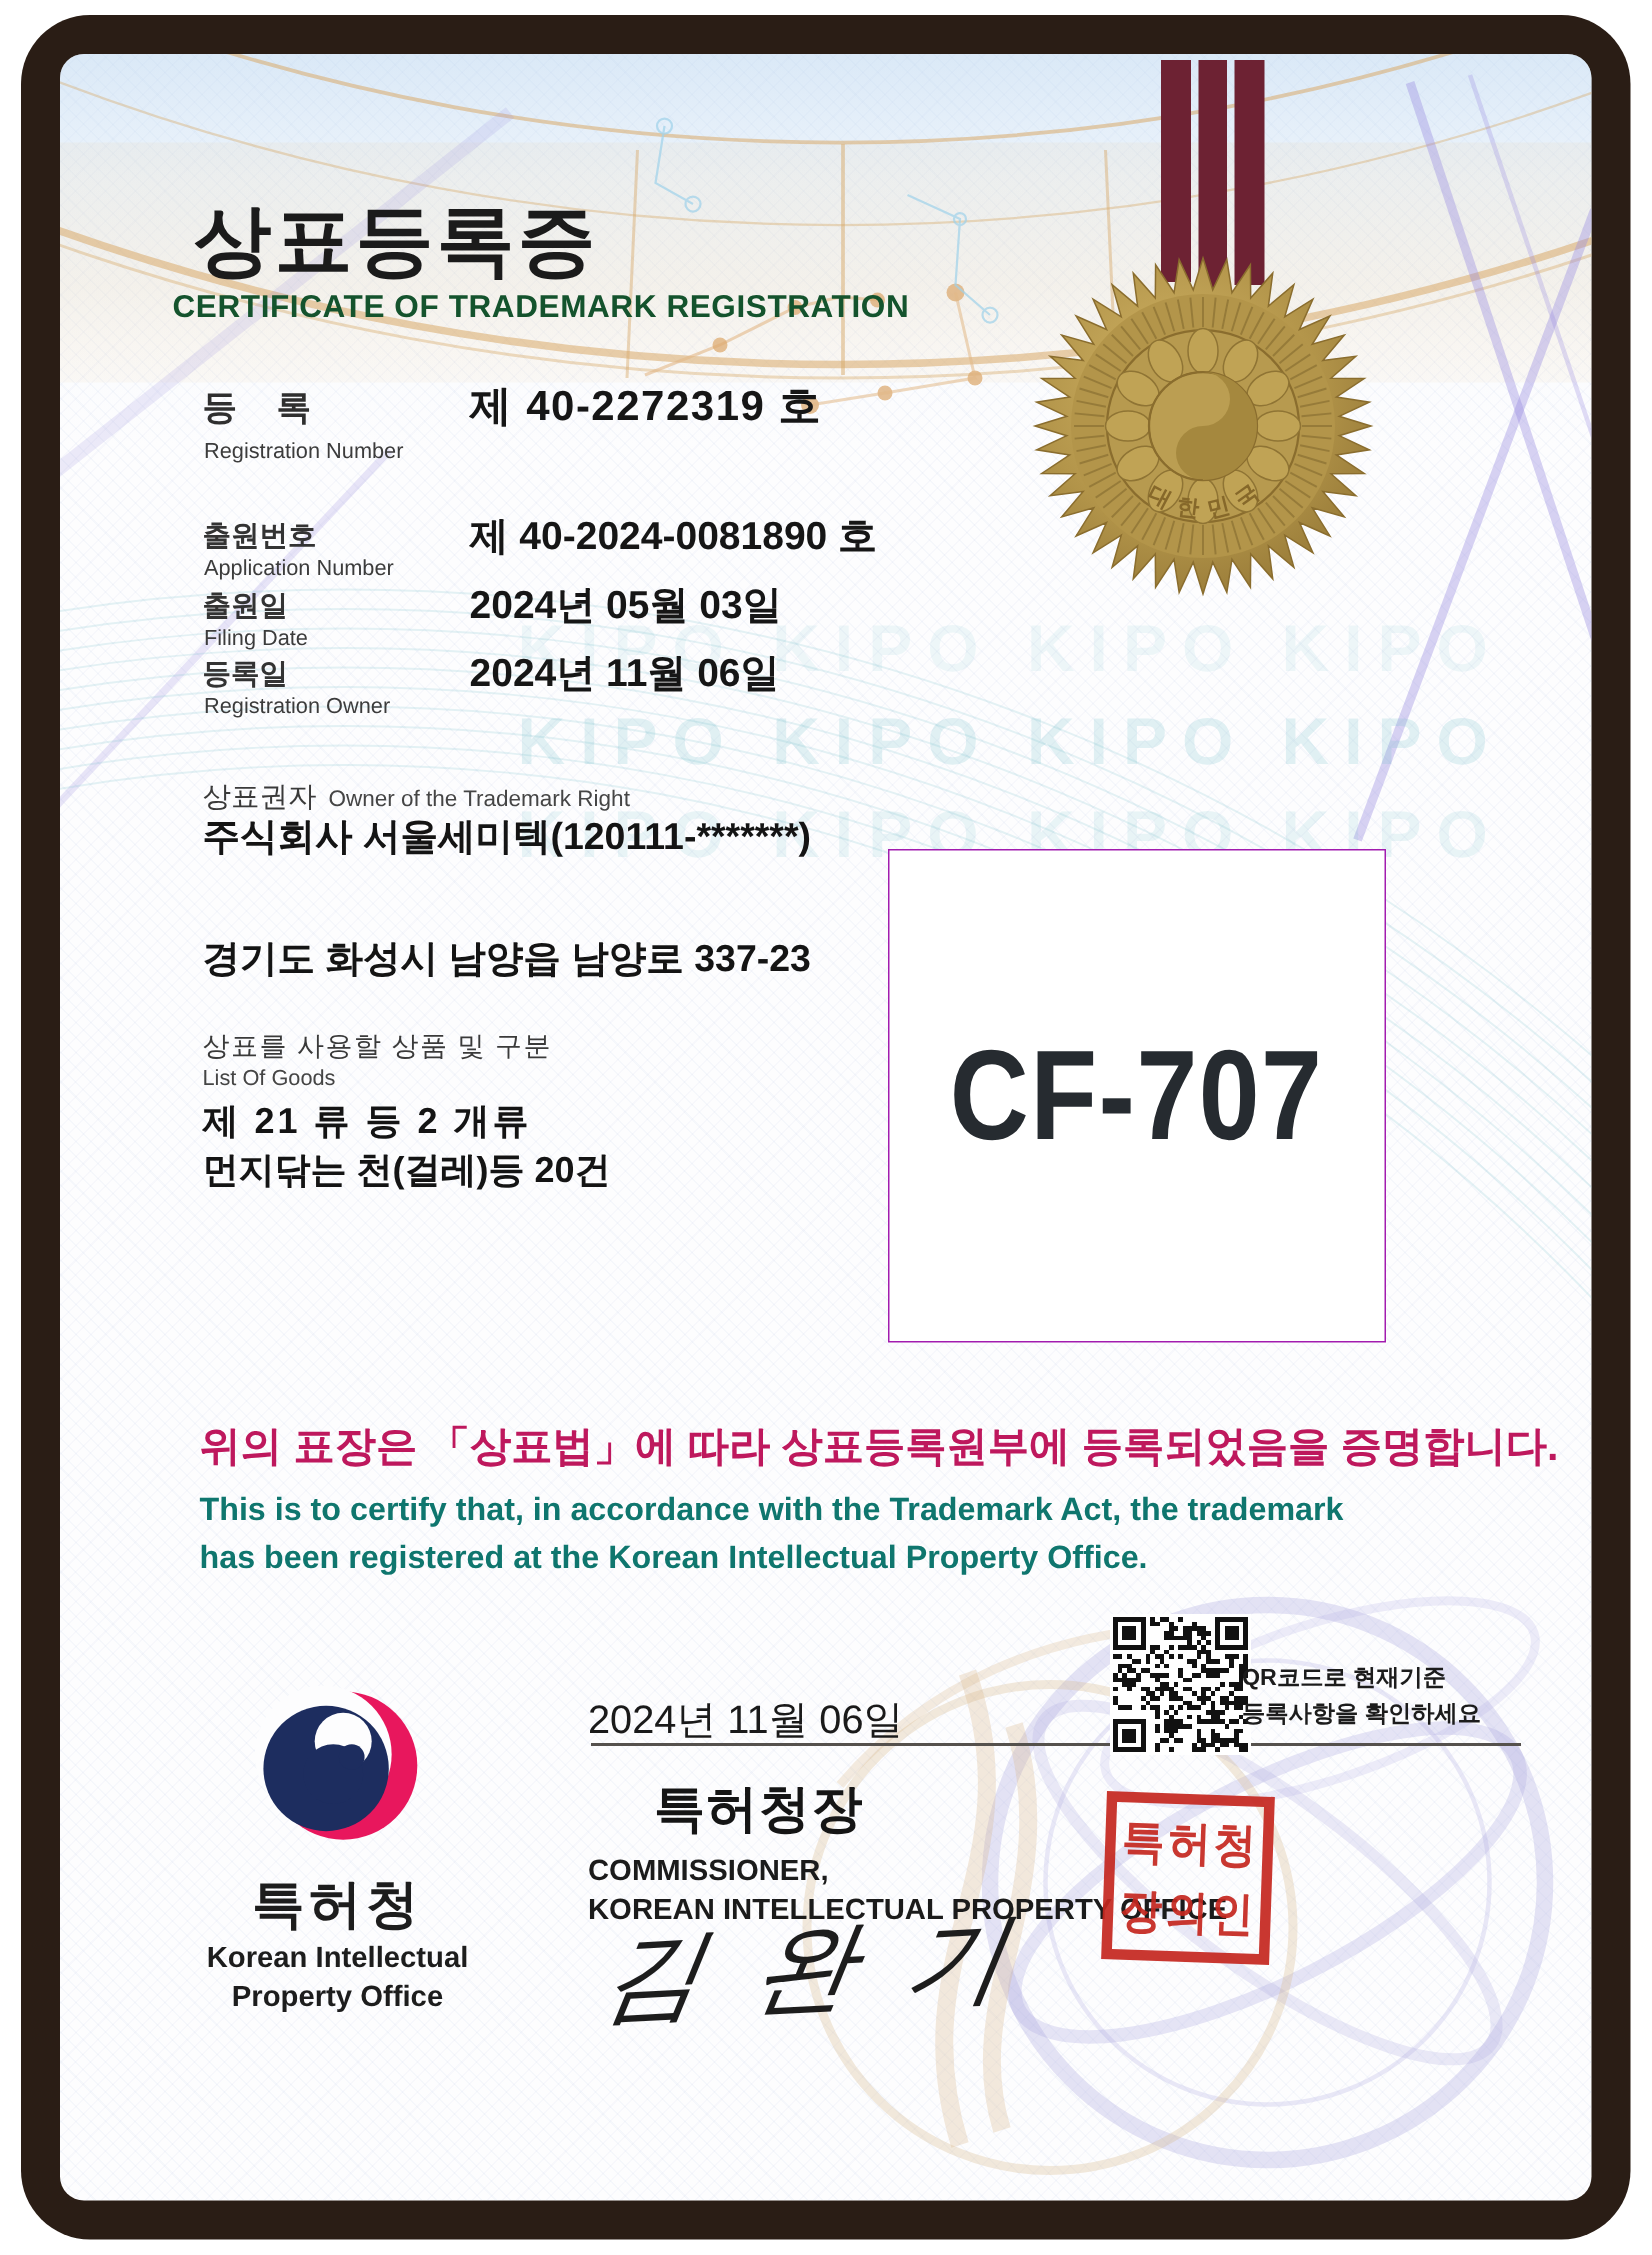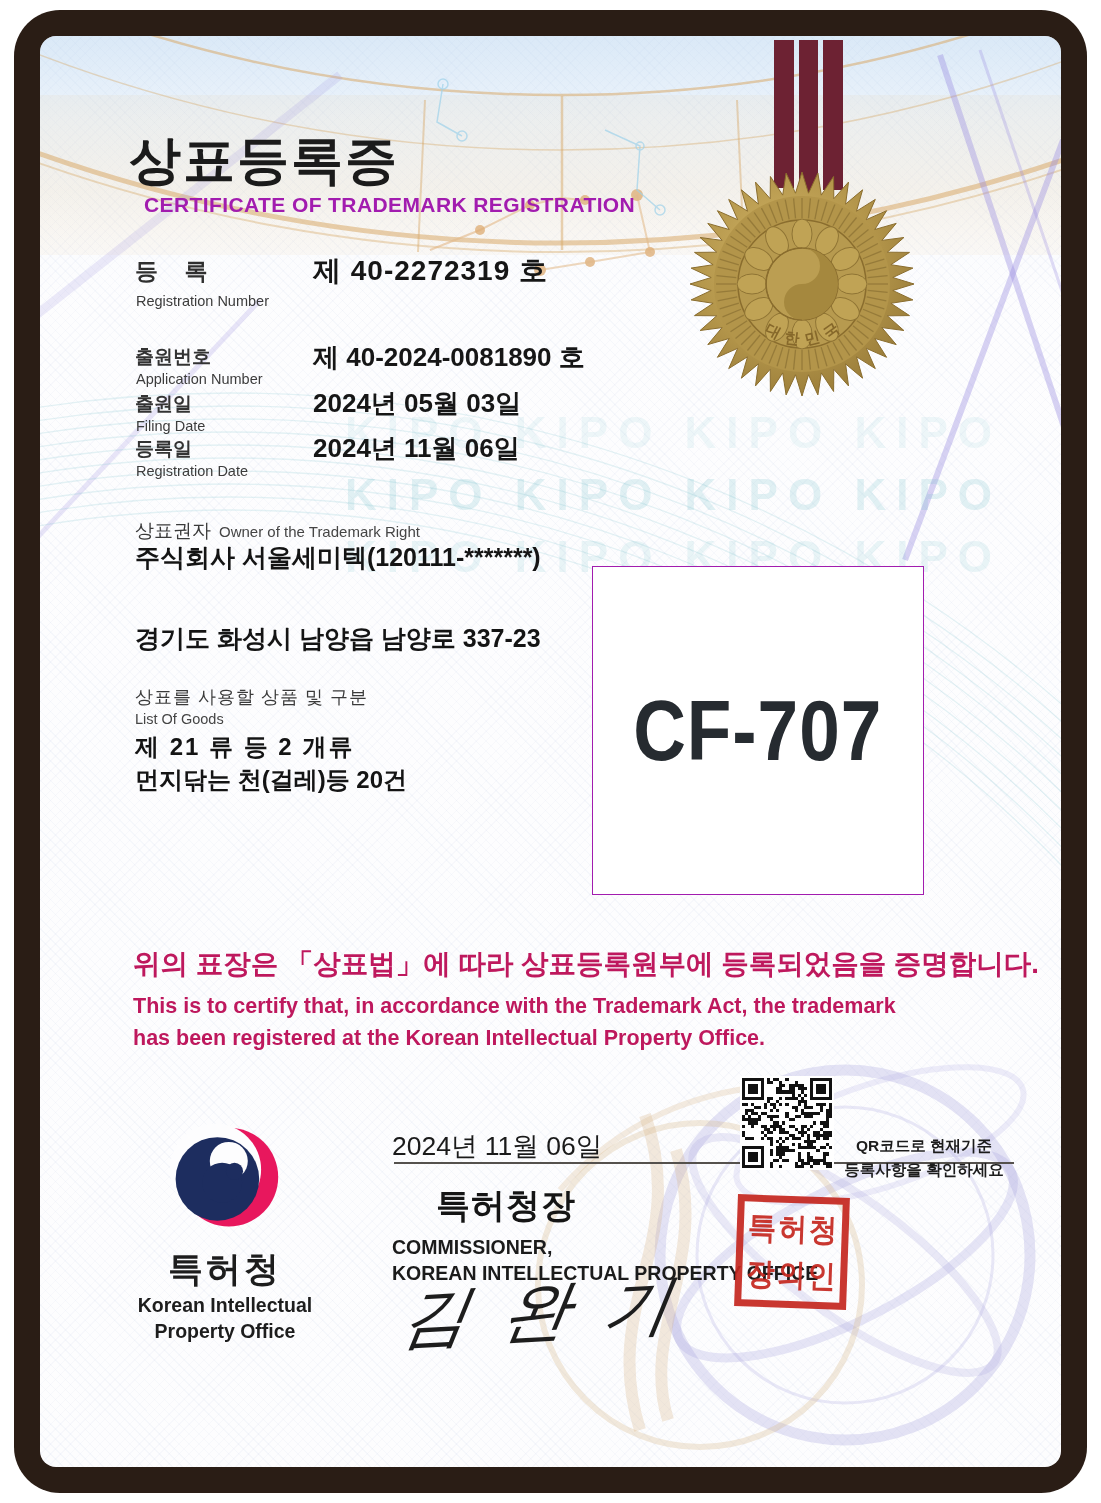--- a/index.html
+++ b/index.html
@@ -13,21 +13,21 @@
   .wash.blue{background:linear-gradient(180deg,rgba(176,208,238,.55) 0px,rgba(198,222,244,.30) 120px,rgba(230,240,250,.12) 230px,rgba(255,255,255,0) 300px);}
   .wash.weave{background:
      repeating-linear-gradient(45deg,rgba(140,170,215,.065) 0 1px,transparent 1px 7px),
      repeating-linear-gradient(-45deg,rgba(150,160,215,.055) 0 1px,transparent 1px 7px);}
   .wash.tanband{top:95px;height:160px;bottom:auto;background:linear-gradient(180deg,rgba(231,196,140,.10),rgba(236,205,155,.18) 60%,rgba(231,196,140,.08));}
   svg.bg{position:absolute;inset:0;width:1101px;height:1503px;pointer-events:none;}
   
   .kipo-row{position:absolute;left:345px;width:668px;overflow:hidden;white-space:nowrap;color:rgba(110,190,200,.20);font-size:44px;font-weight:700;letter-spacing:10px;pointer-events:none;}
   
   .title-ko{position:absolute;left:129px;top:126px;font-size:52px;font-weight:800;color:#1b1b1b;letter-spacing:2px;}
-  .title-en{position:absolute;left:144px;top:193px;font-size:21px;font-weight:700;color:#a21caf;letter-spacing:.4px;}
+  .title-en{position:absolute;left:115px;top:193px;font-size:21px;font-weight:700;color:#14532d;letter-spacing:.4px;}
   
   .ribbon{position:absolute;top:40px;background:#6d2233;}
   .medal{position:absolute;left:688px;top:170px;width:228px;height:228px;}
   
   .lbl-big{position:absolute;font-size:23px;font-weight:700;color:#2f2f2f;letter-spacing:10px;}
   .lbl{position:absolute;font-size:19px;font-weight:700;color:#333;}
   .lbl-en{position:absolute;font-size:14.5px;font-weight:400;color:#3c3c3c;}
   .val{position:absolute;font-size:26px;font-weight:700;color:#161616;}
   .val-big{position:absolute;font-size:28px;font-weight:700;color:#161616;letter-spacing:1px;}
   
@@ -37,34 +37,34 @@
   .owner-addr{position:absolute;left:135px;top:577px;font-size:25px;font-weight:700;color:#141414;margin-top:45px;}
   .goods-label{position:absolute;left:135px;top:685px;font-size:18px;font-weight:500;color:#3a3a3a;letter-spacing:1px;}
   .goods-en{position:absolute;left:135px;top:711px;font-size:14.5px;font-weight:500;color:#454545;}
   .goods-l1{position:absolute;left:135px;top:731px;font-size:24px;font-weight:700;color:#141414;letter-spacing:2px;}
   .goods-l2{position:absolute;left:135px;top:764px;font-size:24px;font-weight:700;color:#141414;}
   
   .tm-box{position:absolute;left:592px;top:566px;width:330px;height:327px;background:#fff;border:1px solid #a21caf;display:flex;align-items:center;justify-content:center;}
   .tm-text{font-size:76px;font-weight:800;color:#262b30;letter-spacing:1px;transform:scale(.96,1.12);}
   
   .stmt-ko{position:absolute;left:133px;top:946px;font-size:27.5px;font-weight:700;color:#be185d;}
-  .stmt-en{position:absolute;left:133px;font-size:21.5px;font-weight:700;color:#be185d;text-align:right;}
+  .stmt-en{position:absolute;left:133px;font-size:21.5px;font-weight:700;color:#0f766e;text-align:right;}
   
   .logo-svg{position:absolute;left:168px;top:1118px;width:114px;height:120px;}
   .logo-ko{position:absolute;left:115px;top:1246px;width:220px;text-align:center;font-size:35px;font-weight:800;color:#1d1d1d;letter-spacing:3px;}
   .logo-en{position:absolute;left:115px;width:220px;text-align:center;font-size:19.5px;font-weight:700;color:#1d1d1d;}
   .issue-date{position:absolute;left:392px;top:1128px;font-size:26.5px;font-weight:500;color:#1a1a1a;}
   .sign-rule{position:absolute;left:394px;top:1162px;width:620px;height:2px;background:#55514d;}
   .comm-ko{position:absolute;left:391px;top:1183px;font-size:34px;font-weight:800;color:#151515;letter-spacing:1px;margin-left:45px;}
   .comm-en{position:absolute;left:392px;font-size:19.5px;font-weight:700;color:#1b1b1b;}
   .signature{position:absolute;left:404px;top:1266px;width:310px;font-size:66px;font-weight:400;font-style:italic;color:#1d1d1d;letter-spacing:34px;transform:skewX(-12deg) rotate(-3deg);white-space:nowrap;}
   
   .qr{position:absolute;left:740px;top:1076px;width:94px;height:94px;background:#fff;padding:2px;box-sizing:border-box;}
   .qr svg{width:100%;height:100%;shape-rendering:crispEdges;}
-  .qr-note{position:absolute;left:828px;width:192px;text-align:center;font-size:15.5px;font-weight:700;color:#1c1c1c;margin-top:28px;}
+  .qr-note{position:absolute;left:828px;width:192px;text-align:left;font-size:15.5px;font-weight:700;color:#1c1c1c;}
   
   .seal{position:absolute;left:736px;top:1196px;width:112px;height:112px;border:7px solid #c5271f;box-sizing:border-box;transform:rotate(2deg);display:grid;grid-template-columns:repeat(3,1fr);grid-template-rows:repeat(2,1fr);padding:3px;opacity:.92;}
   .seal span{display:flex;align-items:center;justify-content:center;color:#c5271f;font-weight:800;font-size:27px;transform:scale(1.05,1.15);}
 </style>
 </head>
 <body>
 
 <div class="sheet">
   <div class="frame"></div>
   <div class="page">
@@ -258,21 +258,21 @@
 
       <div class="lbl" style="left:135px;top:344px">출원번호</div>
       <div class="lbl-en" style="left:136px;top:371px">Application Number</div>
       <div class="val" style="left:313px;top:340px">제 40-2024-0081890 호</div>
 
       <div class="lbl" style="left:135px;top:391px">출원일</div>
       <div class="lbl-en" style="left:136px;top:418px">Filing Date</div>
       <div class="val" style="left:313px;top:386px">2024년 05월 03일</div>
 
       <div class="lbl" style="left:135px;top:436px">등록일</div>
-      <div class="lbl-en" style="left:136px;top:463px">Registration Date</div>
+      <div class="lbl-en" style="left:136px;top:463px">Registration Owner</div>
       <div class="val" style="left:313px;top:431px">2024년 11월 06일</div>
 
       <div class="owner-label">
         <span>상표권자</span><span class="en">Owner of the Trademark Right</span>
       </div>
       <div class="owner-name">주식회사 서울세미텍(120111-*******)</div>
       <div class="owner-addr">경기도 화성시 남양읍 남양로 337-23</div>
 
       <div class="goods-label">상표를 사용할 상품 및 구분</div>
       <div class="goods-en">List Of Goods</div>

